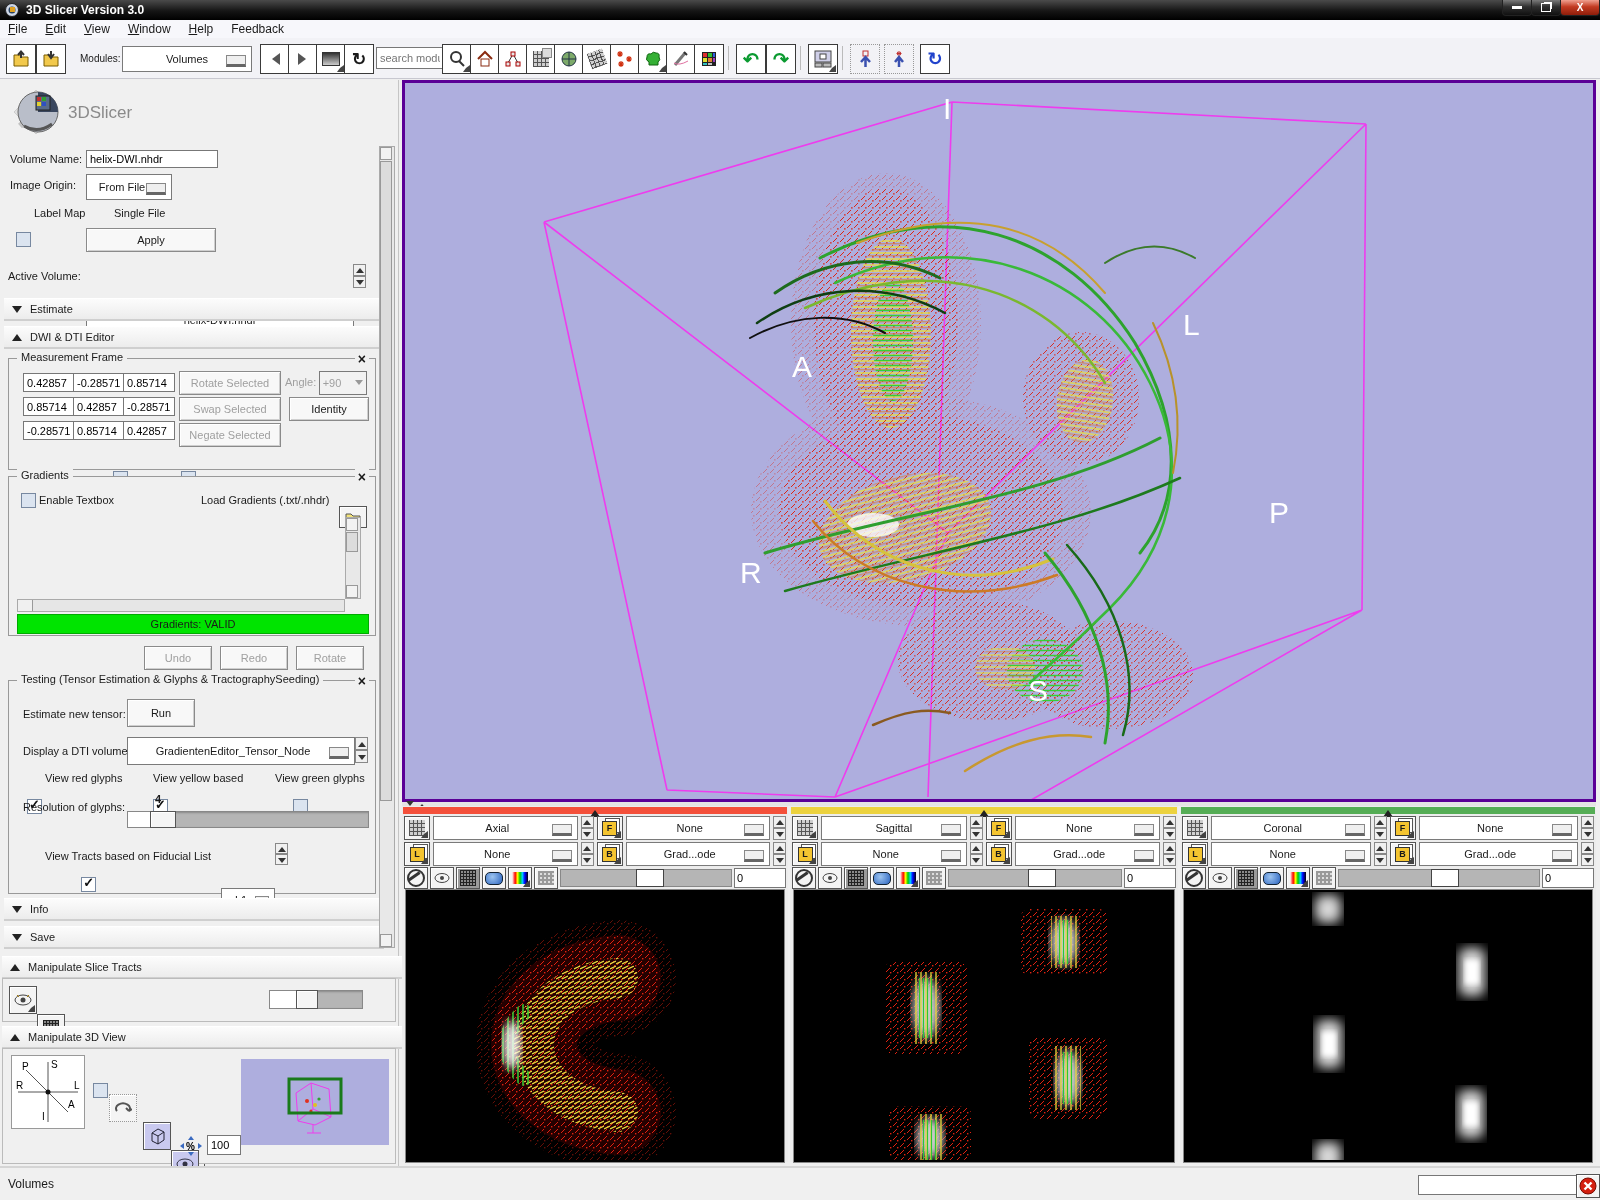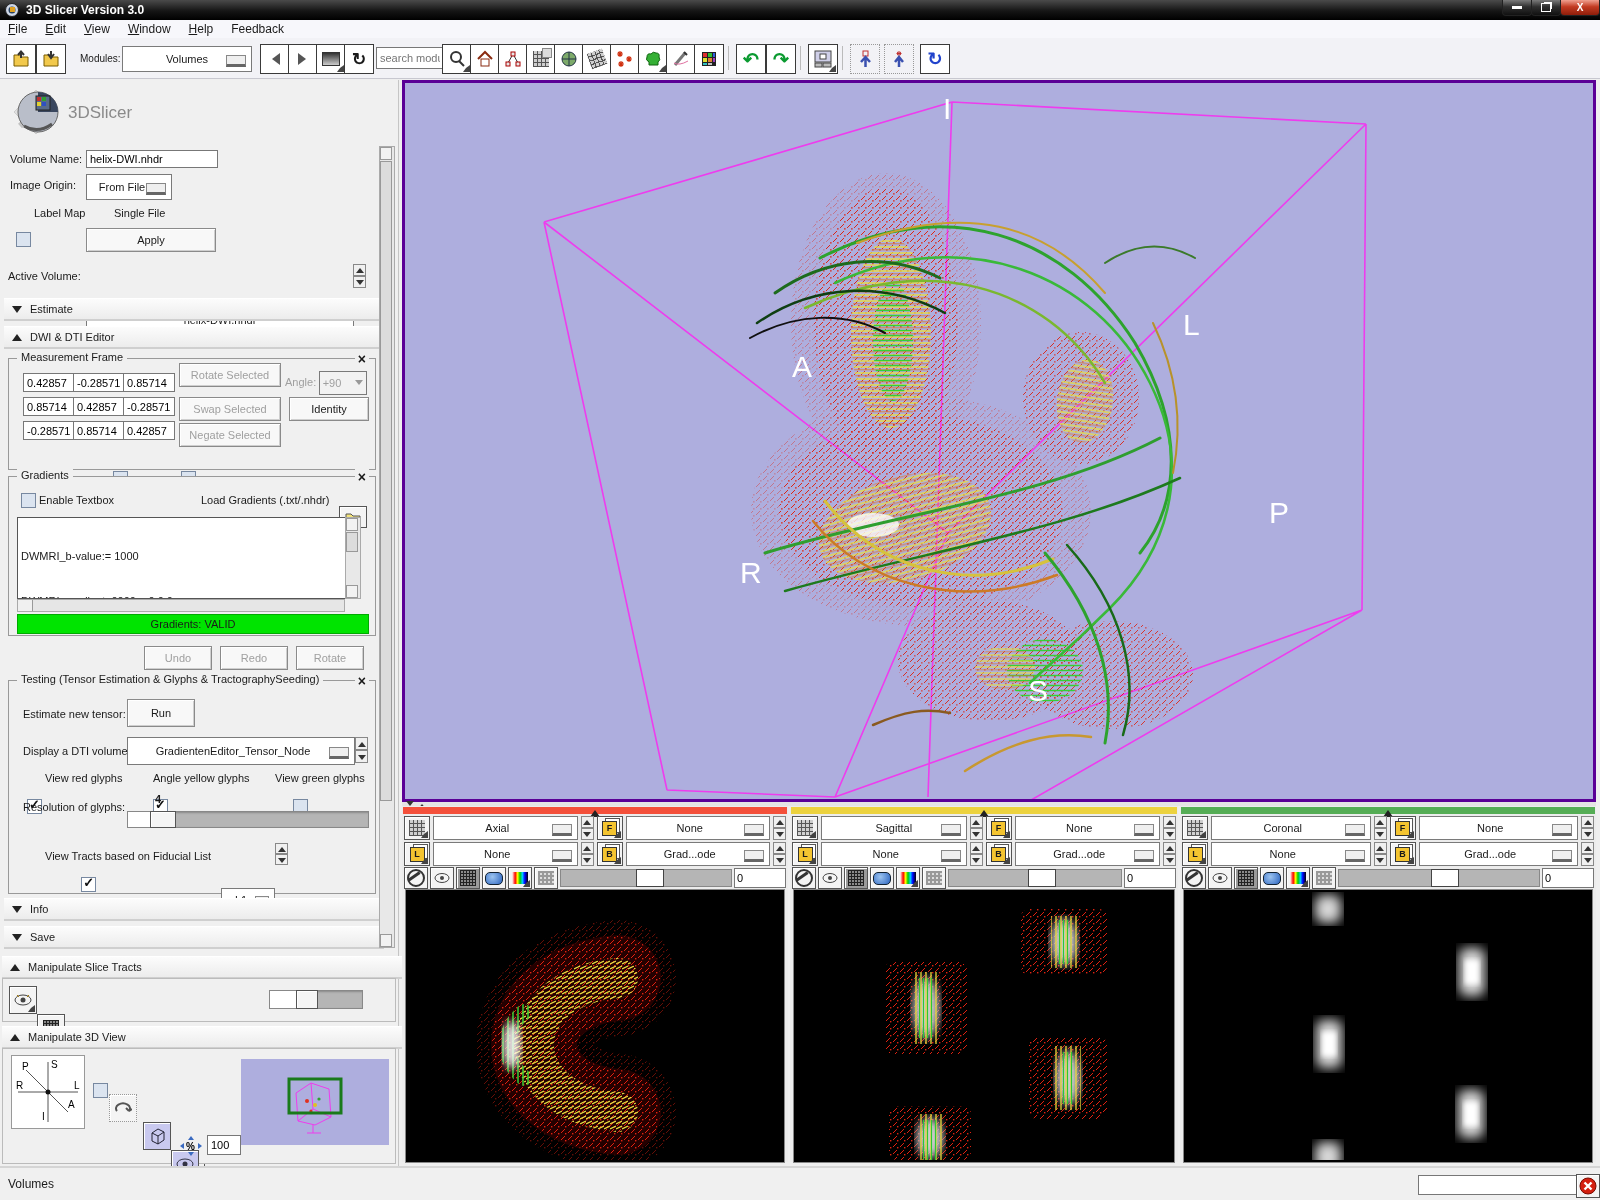--- a/index.html
+++ b/index.html
@@ -331,21 +331,21 @@
       <span class="gx"></span>
       <input class="inp" style="left: 14px; top: 14px; width: 44px; height: 17px;" value="0.42857">
       <input class="inp" style="left: 64px; top: 14px; width: 44px; height: 17px;" value="-0.28571">
       <input class="inp" style="left: 114px; top: 14px; width: 44px; height: 17px;" value="0.85714">
       <input class="inp" style="left: 14px; top: 38px; width: 44px; height: 17px;" value="0.85714">
       <input class="inp" style="left: 64px; top: 38px; width: 44px; height: 17px;" value="0.42857">
       <input class="inp" style="left: 114px; top: 38px; width: 44px; height: 17px;" value="-0.28571">
       <input class="inp" style="left: 14px; top: 62px; width: 44px; height: 17px;" value="-0.28571">
       <input class="inp" style="left: 64px; top: 62px; width: 44px; height: 17px;" value="0.85714">
       <input class="inp" style="left: 114px; top: 62px; width: 44px; height: 17px;" value="0.42857">
-      <div class="btn dis abs" style="left:170px;top:4px;width:100px;height:22px">Rotate Selected</div>
+      <div class="btn dis abs" style="left:170px;top:12px;width:100px;height:22px">Rotate Selected</div>
       <span class="lbl" style="left:276px;top:17px;color:#9f9f9f">Angle:</span>
       <div class="dd dis abs" style="left:310px;top:12px;width:46px;height:22px">
         <span style="margin-right:22px">+90</span>
         <span style="position:absolute;right:3px;width:0;height:0;border:4px solid transparent;border-top:5px solid #999;top:8px"></span>
       </div>
       <div class="btn dis abs" style="left:170px;top:38px;width:100px;height:22px">Swap Selected</div>
       <div class="btn abs" style="left:280px;top:38px;width:78px;height:22px">Identity</div>
       <div class="btn dis abs" style="left:170px;top:64px;width:100px;height:22px">Negate Selected</div>
       <span class="chk abs" style="left:34px;top:88px"></span>
       <span class="chk abs" style="left:86px;top:88px"></span>
@@ -357,29 +357,20 @@
       <span class="gt">Gradients</span>
       <span class="gx"></span>
       <span class="chk abs" style="left:12px;top:16px"></span>
       <span class="lbl" style="left:30px;top:17px">Enable Textbox</span>
       <span class="lbl" style="left:192px;top:17px">Load Gradients (.txt/.nhdr)</span>
       <div class="ibtn abs" style="left:330px;top:12px;width:26px;height:20px">
         <svg width="16" height="12">
             <path d="M1 3 L6 3 L8 5 L15 5 L15 11 L1 11 Z" fill="#f2e27a" stroke="#555"></path>
           </svg>
       </div>
-      <div class="abs" style="left:8px;top:40px;width:326px;height:78px;background:#fff;border:1px solid #555;overflow:hidden;padding:1px 3px">
-        <div class="glines">
-          <span style="display:block">DWMRI_b-value:= 1000</span>
-          <span style="display:block">DWMRI_gradient_0000:= 0 0 0</span>
-          
-          
-          
-        </div>
-      </div>
       <div class="sbv" style="left:336px;top:40px;height:80px">
         <span class="ar" style="top:0"></span>
           <span class="ar" style="bottom:0"></span>
           <span class="th" style="top:14px;height:20px"></span>
       </div>
       <div class="abs" style="left:8px;top:122px;width:326px;height:11px;background:#e6e6e6;border:1px solid #aaa">
         <span style="position:absolute;left:0;width:14px;top:0;bottom:0;background:#f0f0f0;border-right:1px solid #999"></span>
       </div>
       <div class="abs" style="left:8px;top:137px;width:350px;height:18px;background:#00e400;border:1px solid #0a0;display:flex;align-items:center;justify-content:center">
         <span>Gradients: VALID</span>
@@ -401,21 +392,21 @@
         <span style="margin-right:16px">GradientenEditor_Tensor_Node</span>
           <span class="pull"></span>
       </div>
       <div class="spin abs" style="left:346px;top:56px;height:26px">
           <i class="u"></i>
           <i class="d"></i>
         </div>
       <span class="chk on abs" style="left:18px;top:90px"></span>
       <span class="lbl" style="left:36px;top:91px">View red glyphs</span>
       <span class="chk on abs" style="left:126px;top:90px"></span>
-      <span class="lbl" style="left:144px;top:91px">Angle yellow glyphs</span>
+      <span class="lbl" style="left:144px;top:91px">View yellow based</span>
       <span class="chk abs" style="left:248px;top:90px"></span>
       <span class="lbl" style="left:266px;top:91px">View green glyphs</span>
       <span class="lbl" style="left:14px;top:120px">Resolution of glyphs:</span>
       <span class="lbl" style="left:146px;top:112px;font-weight:bold">4</span>
       <div class="slider" style="left:118px;top:130px;width:240px;height:15px">
         <span class="wh" style="width:22px"></span>
           <span class="hd" style="left:22px"></span>
       </div>
       <span class="chk on abs" style="left:18px;top:168px"></span>
       <span class="lbl" style="left:36px;top:169px">View Tracts based on Fiducial List</span>

